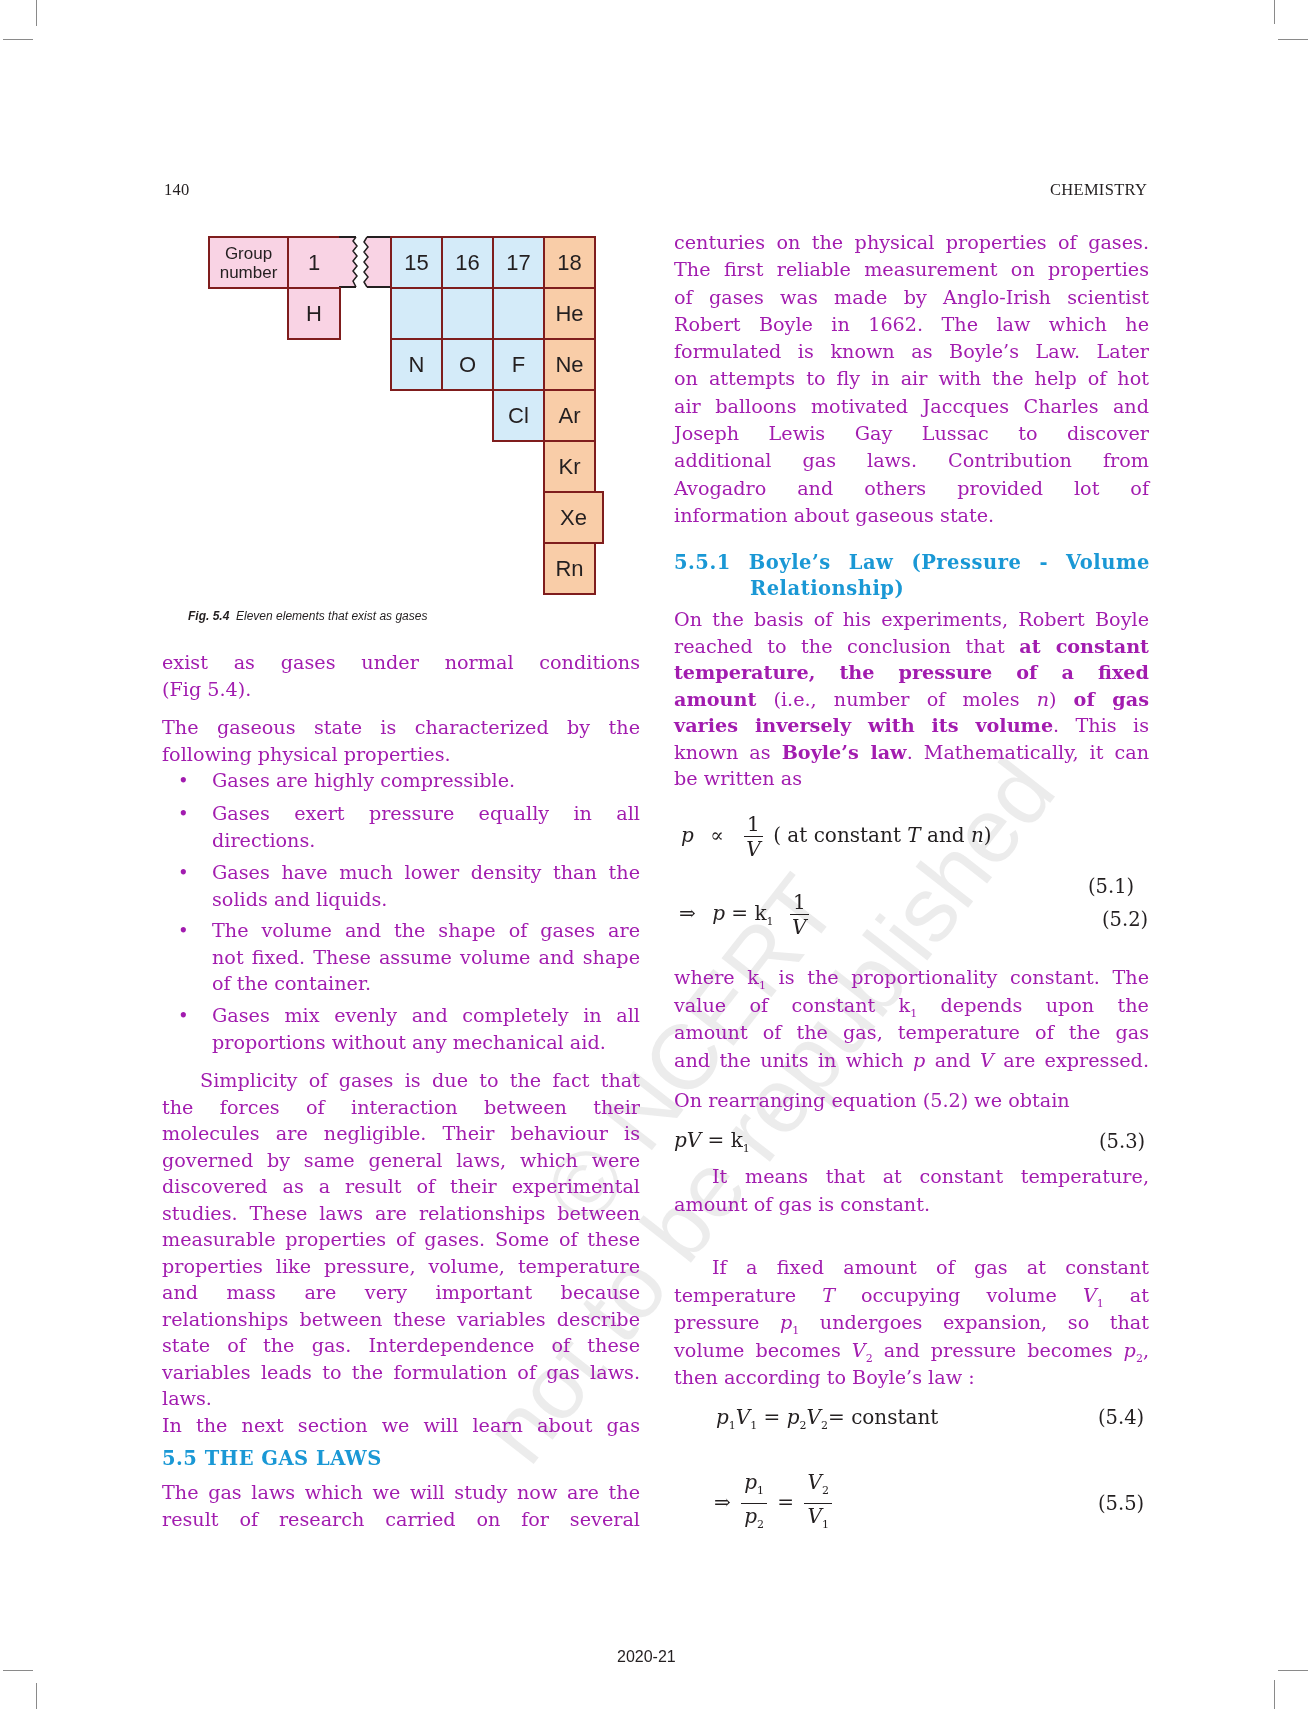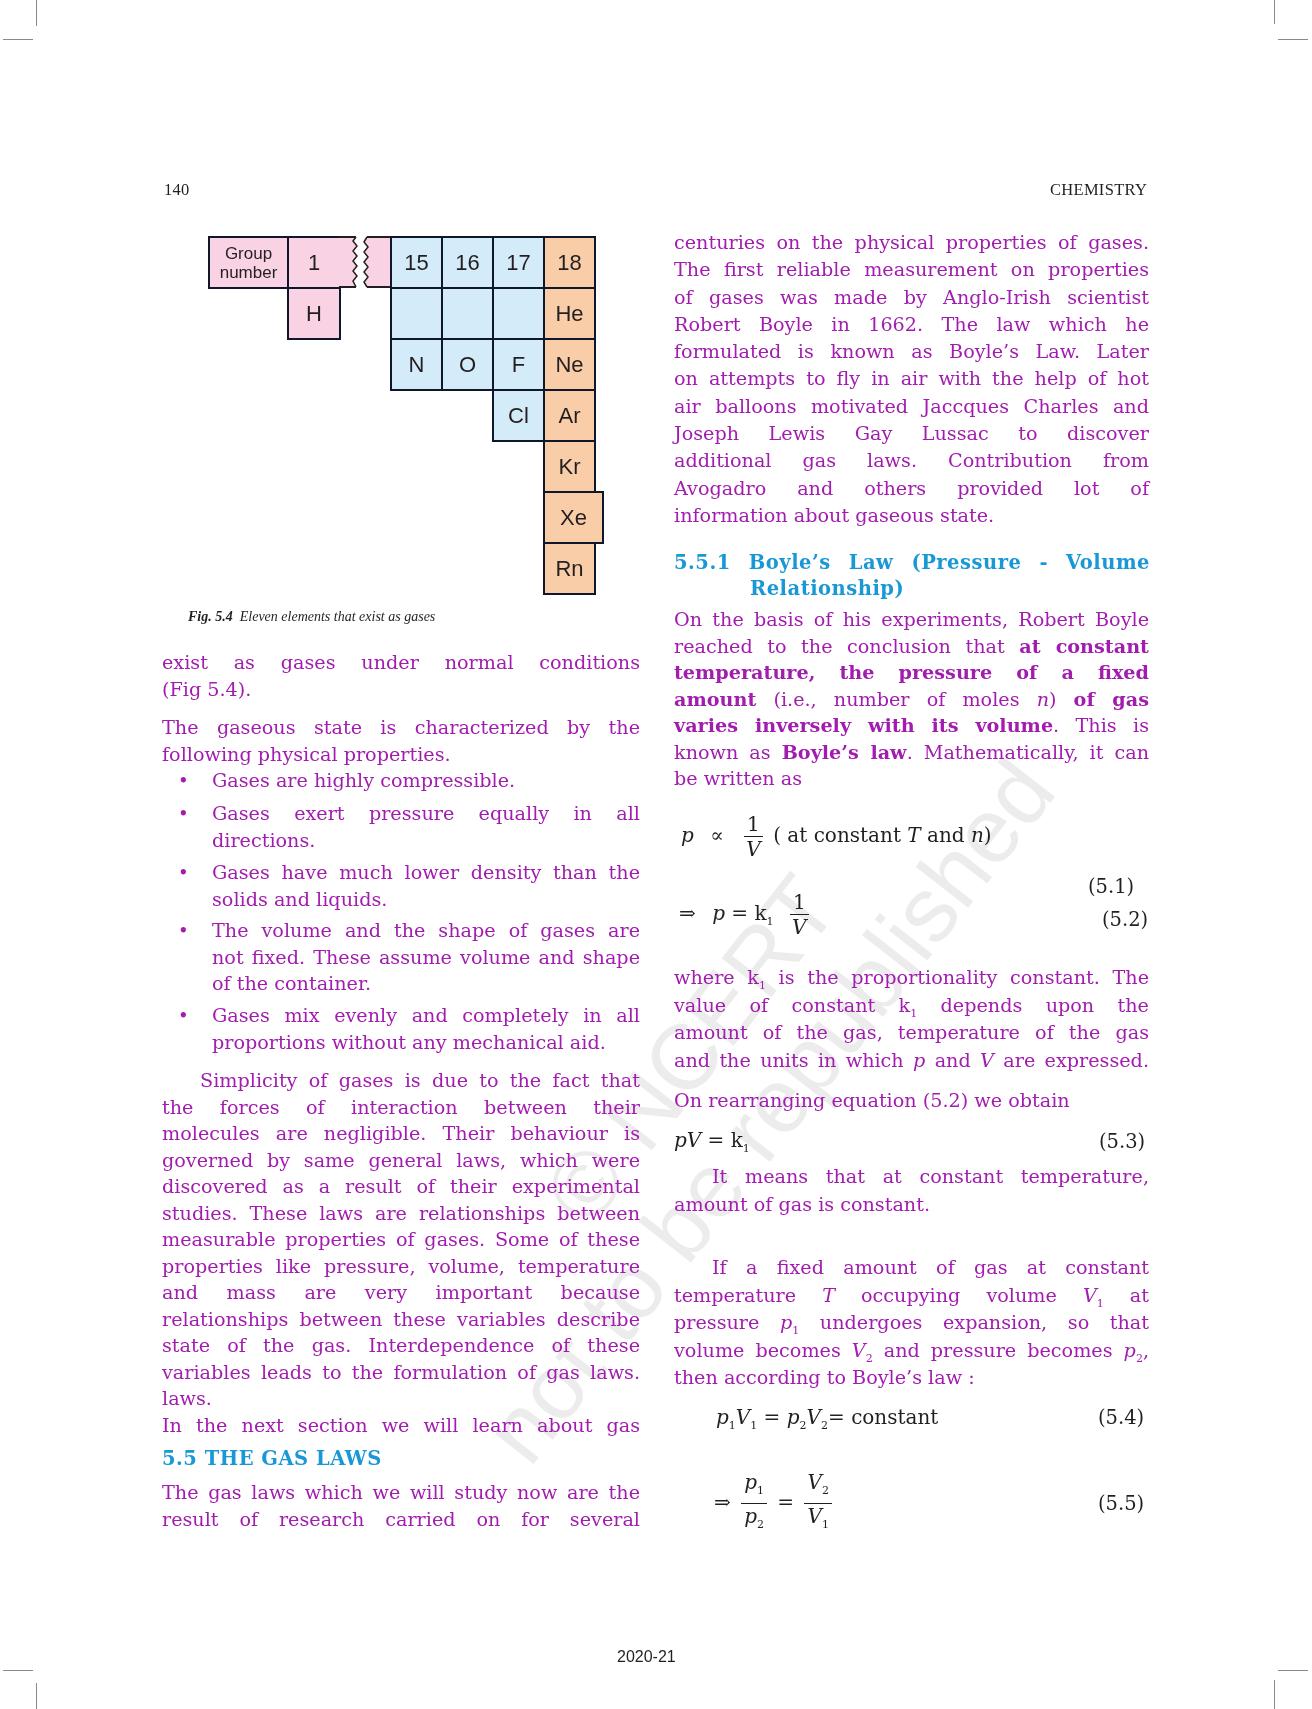--- a/index.html
+++ b/index.html
@@ -3,29 +3,29 @@
 <meta charset="utf-8">
 <style>
   html, body { margin:0; padding:0; background:#ffffff; }
   body { width:1312px; height:1709px; position:relative; overflow:hidden;
          font-family:"DejaVu Serif", "Liberation Serif", serif; color:#231f20; }
   .crop { position:absolute; background:#8a8a8a; }
   .runhead { position:absolute; font-family:"Liberation Serif", serif; font-size:16.5px; letter-spacing:0.3px; color:#231f20; }
   .folio { position:absolute; font-family:"Liberation Sans", sans-serif; font-size:16px; color:#231f20; }
 
   
-  .cell { position:absolute; box-sizing:border-box; border:2px solid #0f172a;
+  .cell { position:absolute; box-sizing:border-box; border:2px solid #7f1d1d;
           font-family:"Liberation Sans", sans-serif; font-size:22px; color:#231f20;
           display:flex; align-items:center; justify-content:center; }
   .pink { background:#f9d3e4; }
   .blue { background:#d4ebf9; }
   .orange { background:#f9cda8; }
   .cell.grp { font-size:17px; line-height:19px; text-align:center; }
 
-  .caption { position:absolute; font-family:Liberation Serif, serif; font-size:14px; font-style:italic; white-space:nowrap; }
+  .caption { position:absolute; font-family:Liberation Sans, sans-serif; font-size:12px; font-style:italic; white-space:nowrap; }
   .caption b { font-style:italic; font-weight:bold; }
 
   .col { position:absolute; font-family:"DejaVu Serif", serif; font-size:19.2px; line-height:26.5px; text-align:justify; color:#a21caf; }
   .col p { margin:0; }
   .line { display:block; text-align:justify; text-align-last:justify; white-space:nowrap; height:26.5px; overflow:visible; }
   .line.last { text-align-last:left; }
   .indent { text-indent:38px; }
 
   .bullet-row { position:absolute; left:0; width:100%; }
   .bullet-dot { position:absolute; left:16px; font-size:18px; }

